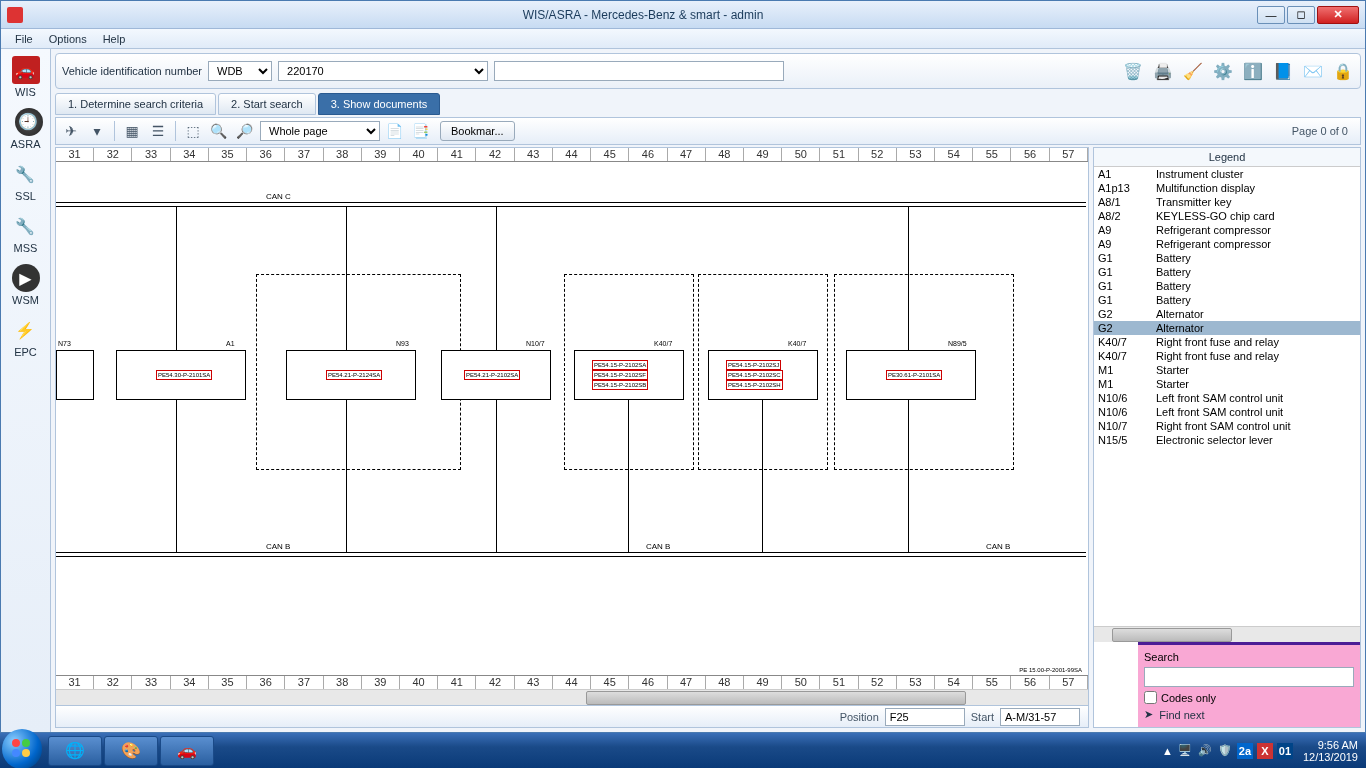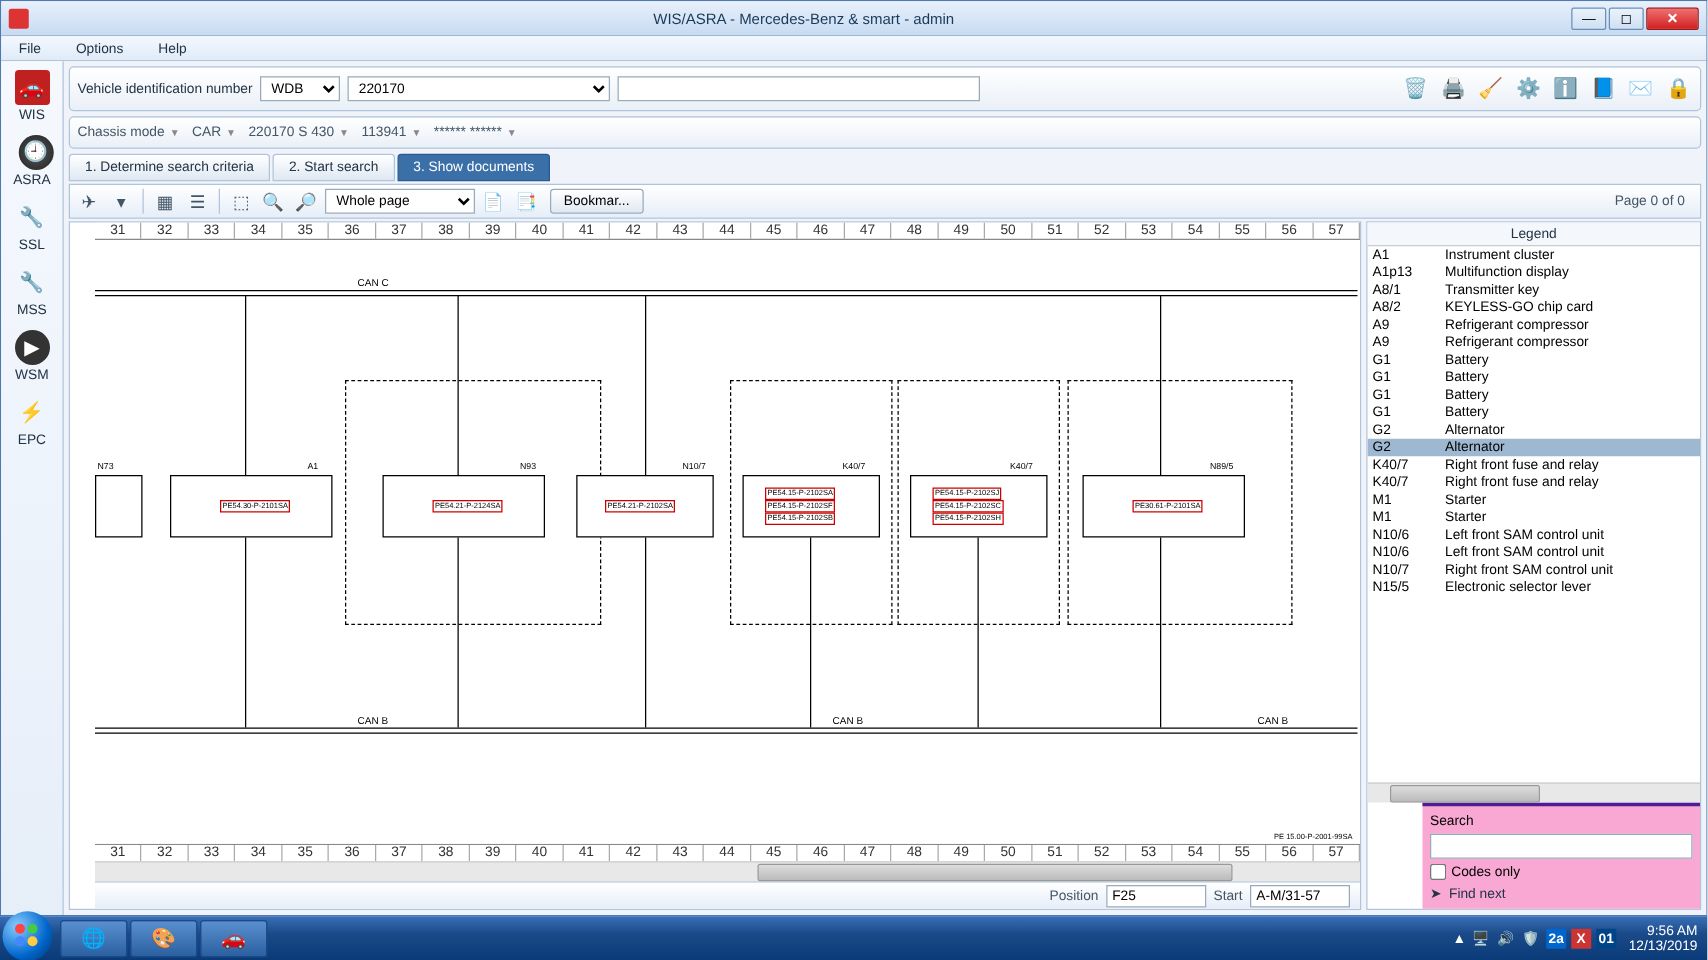--- a/index.html
+++ b/index.html
@@ -6,21 +6,21 @@
 body { background: #d6e4f0; overflow: hidden; width: 1366px; height: 768px; position: relative; }
 
 
 .window { width: 1366px; height: 733px; background: #fff; border: 1px solid #4a7ab0; display: flex; flex-direction: column; }
 .titlebar { height: 28px; background: linear-gradient(#e8f0fb, #c7dbf2); display: flex; align-items: center; padding: 0 6px; border-bottom: 1px solid #9fb8d8; }
 .titlebar .app-icon { width: 16px; height: 16px; background: #d33; border-radius: 2px; margin-right: 6px; }
 .titlebar .title { flex: 1; color: #1a3a5a; font-size: 12px; text-align: center; }
 .win-btns { display: flex; gap: 2px; }
 .win-btn { width: 28px; height: 18px; border: 1px solid #6a90b8; background: linear-gradient(#eaf2fb,#cfe0f2); display: flex; align-items: center; justify-content: center; border-radius: 2px; cursor: pointer; }
 .win-btn.close { width: 42px; background: linear-gradient(#f07070,#d02020); border-color: #a01010; color: #fff; font-weight: bold; }
-.menubar { height: 20px; background: linear-gradient(#f3f8fe,#e0ebf8); display: flex; align-items: center; padding: 0 6px; border-bottom: 1px solid #b0c4dc; gap: 12px; }
+.menubar { height: 20px; background: linear-gradient(#f3f8fe,#e0ebf8); display: flex; align-items: center; padding: 0 6px; border-bottom: 1px solid #b0c4dc; }
 .menubar span { padding: 2px 8px; color: #234; cursor: pointer; }
 
 
 .main { flex: 1; display: flex; background: #f0f4fa; }
 .sidebar { width: 50px; background: linear-gradient(#f5f9fe,#e6eef8); border-right: 1px solid #b0c4dc; display: flex; flex-direction: column; align-items: center; padding-top: 4px; }
 .side-item { width: 46px; height: 48px; display: flex; flex-direction: column; align-items: center; justify-content: center; margin-bottom: 4px; cursor: pointer; font-size: 10px; color: #234; }
 .side-icon { width: 28px; height: 28px; margin-bottom: 2px; border-radius: 3px; display: flex; align-items: center; justify-content: center; font-size: 16px; }
 .side-icon.car { background: #c02020; color: #fff; }
 .side-icon.clock { background: radial-gradient(#555,#222); border-radius: 50%; }
 .side-icon.wrench { color: #888; }
@@ -44,21 +44,21 @@
 
 .doc-toolbar { height: 28px; background: linear-gradient(#fff,#e6eef8); border: 1px solid #b0c4dc; margin: 2px 4px; display: flex; align-items: center; padding: 0 4px; gap: 4px; }
 .tb-btn { width: 22px; height: 22px; border: 1px solid transparent; display: flex; align-items: center; justify-content: center; cursor: pointer; font-size: 14px; color: #456; border-radius: 2px; }
 .tb-sep { width: 1px; height: 20px; background: #b0c4dc; margin: 0 2px; }
 .zoom-sel { width: 120px; }
 .bookmark-btn { background: linear-gradient(#fff,#e0e8f2); border: 1px solid #9ab; padding: 3px 10px; border-radius: 3px; cursor: pointer; margin-left: 4px; }
 .page-info { margin-left: auto; color: #456; padding-right: 8px; }
 
 
 .doc-area { flex: 1; display: flex; margin: 0 4px 4px 4px; gap: 4px; min-height: 0; }
-.diagram-pane { flex: 1; background: #fff; border: 1px solid #b0c4dc; position: relative; overflow: hidden; display: flex; flex-direction: column; padding-left: 20px; }
+.diagram-pane { flex: 1; background: #fff; border: 1px solid #b0c4dc; position: relative; overflow: hidden; display: flex; flex-direction: column; }
 .diagram-body { flex: 1; position: relative; overflow: hidden; background: #fff; }
 .ruler-h { height: 14px; background: #fff; border-bottom: 1px solid #888; display: flex; font-size: 7px; color: #333; }
 .ruler-h div { flex: 1; border-right: 1px solid #aaa; text-align: center; }
 .can-line { position: absolute; height: 1px; background: #000; }
 .can-label { position: absolute; font-size: 8px; color: #000; text-align: right; }
 .comp-box { position: absolute; border: 1px solid #000; background: #fff; }
 .comp-box.dashed { border-style: dashed; }
 .comp-label { position: absolute; font-size: 7px; color: #000; }
 .ref-box { position: absolute; border: 1px solid #c00; font-size: 6px; color: #000; padding: 0 1px; line-height: 8px; white-space: nowrap; }
 .vline { position: absolute; width: 1px; background: #000; }
@@ -143,37 +143,20 @@
         <div class="icon-row">
           <div class="tool-ico">🗑️</div>
           <div class="tool-ico">🖨️</div>
           <div class="tool-ico">🧹</div>
           <div class="tool-ico">⚙️</div>
           <div class="tool-ico">ℹ️</div>
           <div class="tool-ico">📘</div>
           <div class="tool-ico">✉️</div>
           <div class="tool-ico">🔒</div>
         </div>
-      </div>
-      <div class="chassis-bar">
-        <span class="dd">
-            <span>Chassis mode</span>
-          </span>
-        <span class="dd">
-            <span>CAR</span>
-          </span>
-        <span class="dd">
-            <span>220170 S 430</span>
-          </span>
-        <span class="dd">
-            <span>113941</span>
-          </span>
-        <span class="dd">
-            <span>****** ******</span>
-          </span>
       </div>
       <div class="tabs">
         <div class="tab">1. Determine search criteria</div>
         <div class="tab">2. Start search</div>
         <div class="tab active">3. Show documents</div>
       </div>
       <div class="doc-toolbar">
         <div class="tb-btn">✈</div>
         <div class="tb-btn">▾</div>
         <div class="tb-sep"></div>

